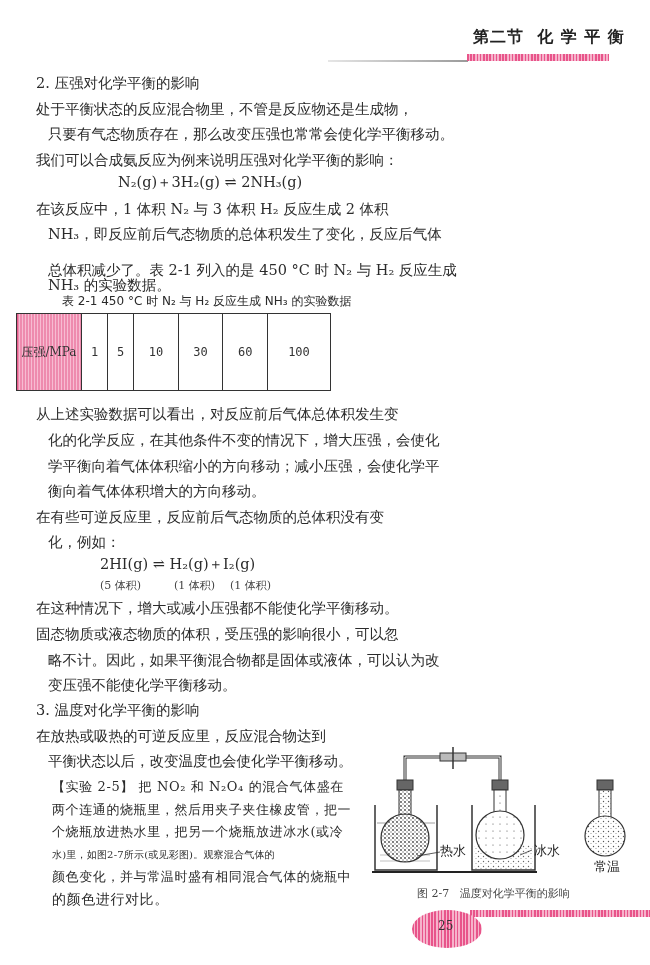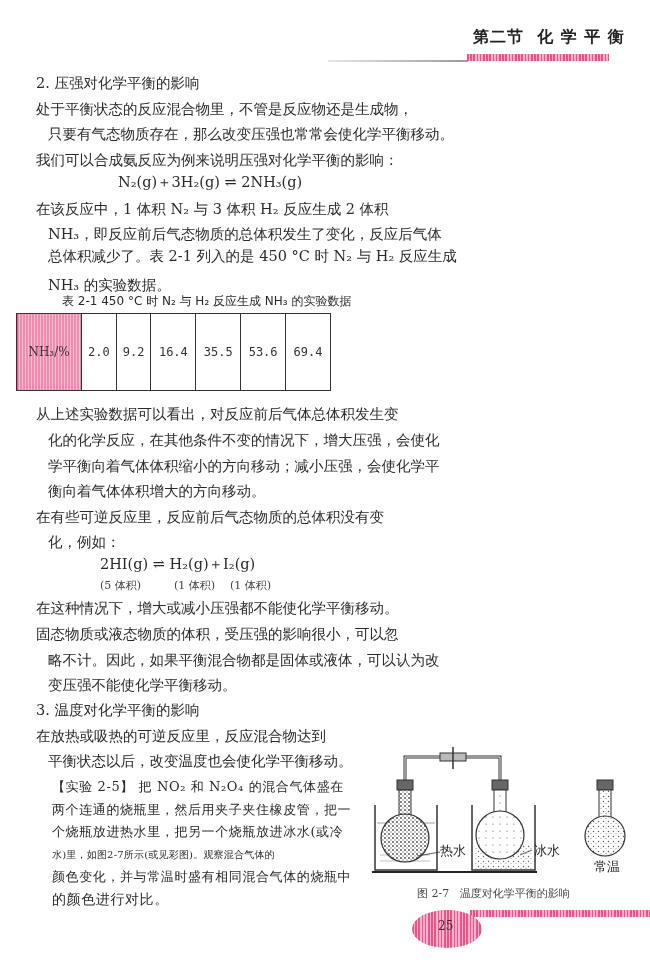--- a/index.html
+++ b/index.html
@@ -75,34 +75,34 @@
 <div class="hdr-stripe"></div>
 
 <div class="line ind" style="top:73px">2. 压强对化学平衡的影响</div>
 <div class="line ind" style="top:99px">处于平衡状态的反应混合物里，不管是反应物还是生成物，</div>
 <div class="line noind" style="top:124px">只要有气态物质存在，那么改变压强也常常会使化学平衡移动。</div>
 <div class="line ind" style="top:150px">我们可以合成氨反应为例来说明压强对化学平衡的影响：</div>
 <div class="eq" style="left:118px; top:173px">N₂(g)＋3H₂(g) ⇌ 2NH₃(g)</div>
 
 <div class="line ind" style="top:199px">在该反应中，1 体积 N₂ 与 3 体积 H₂ 反应生成 2 体积</div>
 <div class="line noind" style="top:224px">NH₃，即反应前后气态物质的总体积发生了变化，反应后气体</div>
-<div class="line noind" style="top:246px">总体积减少了。表 2-1 列入的是 450 °C 时 N₂ 与 H₂ 反应生成</div>
+<div class="line noind" style="top:260px">总体积减少了。表 2-1 列入的是 450 °C 时 N₂ 与 H₂ 反应生成</div>
 <div class="line noind" style="top:275px">NH₃ 的实验数据。</div>
 
 <div class="tbl-caption">表 2-1   450 °C 时 N₂ 与 H₂ 反应生成 NH₃ 的实验数据</div>
 <table class="data">
   <tbody>
-  <tr>
-    <td class="rowhead">NH₃/%</td>
-    <td>2.0</td>
-    <td>9.2</td>
-    <td>16.4</td>
-    <td>35.5</td>
-    <td>53.6</td>
-    <td>69.4</td>
+      <tr>
+    <td class="rowhead">压强/MPa</td>
+    <td>1</td>
+    <td>5</td>
+    <td>10</td>
+    <td>30</td>
+    <td>60</td>
+    <td>100</td>
   </tr>
 </tbody>
   </table>
 
 <div class="line ind" style="top:404px">从上述实验数据可以看出，对反应前后气体总体积发生变</div>
 <div class="line noind" style="top:430px">化的化学反应，在其他条件不变的情况下，增大压强，会使化</div>
 <div class="line noind" style="top:456px">学平衡向着气体体积缩小的方向移动；减小压强，会使化学平</div>
 <div class="line noind" style="top:481px">衡向着气体体积增大的方向移动。</div>
 <div class="line ind" style="top:507px">在有些可逆反应里，反应前后气态物质的总体积没有变</div>
 <div class="line noind" style="top:532px">化，例如：</div>

